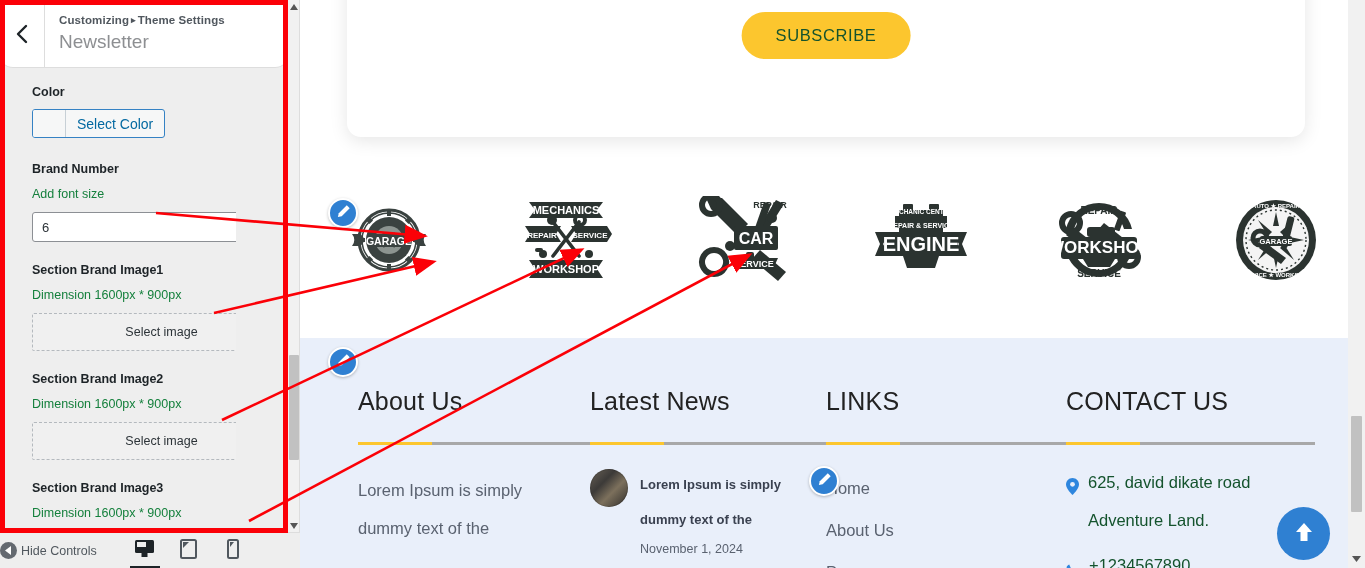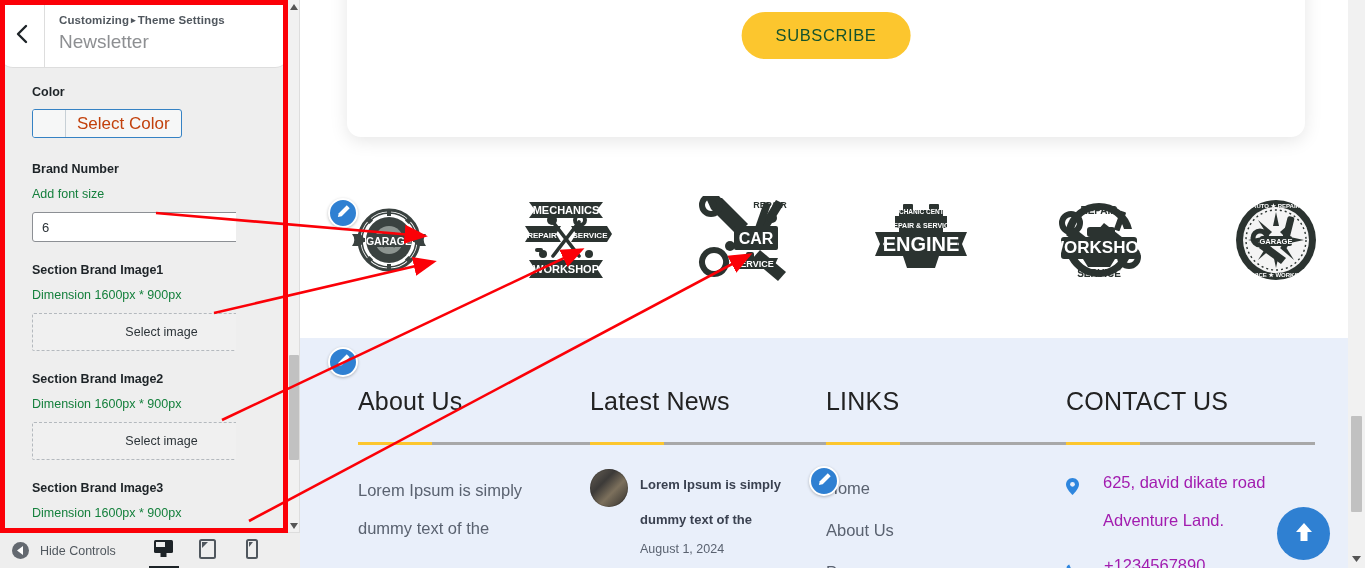--- a/index.html
+++ b/index.html
@@ -63,21 +63,21 @@
   .cz-block { margin-bottom: 20px; }
 
   .color-picker {
     display: inline-flex; align-items: stretch;
     border: 1px solid #3582c4; border-radius: 3px;
     background: #f6f7f7; height: 29px; overflow: hidden;
   }
   .color-swatch { width: 33px; background: #f6f7f7; border-right: 1px solid #c7d0d6; }
   .color-btn-text {
     display:flex; align-items:center; padding: 0 11px;
-    font-size: 17px; color: #c2410c;
+    font-size: 14px; color: #0369a1;
   }
 
   .text-input {
     width: 259px; height: 30px;
     border: 1px solid #8c8f94; border-radius: 3px;
     background: #fff; font-size: 13px; color: #2c3338;
     padding: 0 9px; font-family: "Liberation Sans", sans-serif;
     outline: none;
   }
 
@@ -104,21 +104,21 @@
     position: absolute; left: 1px; top: 355px;
     width: 10px; height: 105px; background: #c1c1c1; border-radius: 1px;
   }
 
   .cz-footer {
     position: absolute; left: 0; bottom: 0;
     width: 300px; height: 36px;
     background: #eeeeee; border-top: 1px solid #ddd;
     display: flex; align-items: center;
   }
-  .hide-controls { display:flex; align-items:center; gap: 11px; padding-left: 12px; cursor: pointer; }
+  .hide-controls { display:flex; align-items:center; gap: 4px; cursor: pointer; }
   .hc-circle {
     width: 17px; height: 17px; border-radius: 50%; background: #646970;
     display:flex; align-items:center; justify-content:center;
   }
   .hc-text { font-size: 12.5px; color: #50575e; }
   .device-btns { display:flex; align-items:center; gap: 22px; margin-left: 37px; }
   .device-btn { position: relative; width: 22px; height: 26px; display:flex; align-items:center; justify-content:center; cursor:pointer; }
   .device-btn.active::after {
     content: ""; position: absolute; bottom: -6px; left: -4px;
     width: 30px; height: 4px; background: #1d2327;
@@ -200,22 +200,22 @@
   .fnews-body { font-size: 13px; color: #3a4150; }
   .fnews-title { font-weight: 700; line-height: 35px; width: 160px; }
   .fnews-date { font-size: 12.5px; color: #5a6270; font-weight: 400; line-height: 24px; }
 
   .flinks { margin-top: 22px; }
   .flinks div {
     font-size: 16.5px; color: #5a6270; line-height: 42px; cursor: pointer;
   }
   .fcontact { margin-top: 22px; }
   .fcontact-line {
-    display: flex; align-items: flex-start; gap: 24px;
-    font-size: 16.5px; color: #a21caf; line-height: 31px;
+    display: flex; align-items: flex-start; gap: 9px;
+    font-size: 16.5px; color: #14532d; line-height: 31px;
   }
   .fcontact-line.cont { padding-left: 0; }
   .fc-icon { color: #2e86de; flex-shrink: 0; margin-top: 7px; }
 
   .back-to-top {
     position: absolute; right: 35px; bottom: 8px;
     width: 53px; height: 53px; border-radius: 50%;
     background: #2f80d2;
     display:flex; align-items:center; justify-content:center;
     cursor: pointer;
@@ -538,21 +538,21 @@
         </div>
 
         <div class="fcol c2">
           <h3>Latest News</h3>
           <div class="fdivider"></div>
           <div class="fnews">
             <div class="fnews-thumb"></div>
             <div class="fnews-body">
               <div class="fnews-title">Lorem Ipsum is simply</div>
               <div class="fnews-title">dummy text of the</div>
-              <div class="fnews-date">August 1, 2024</div>
+              <div class="fnews-date">November 1, 2024</div>
             </div>
           </div>
         </div>
 
         <div class="fcol c3">
           <h3>LINKS</h3>
           <div class="fdivider"></div>
           <div class="flinks">
             <div>Home</div>
             <div>About Us</div>

